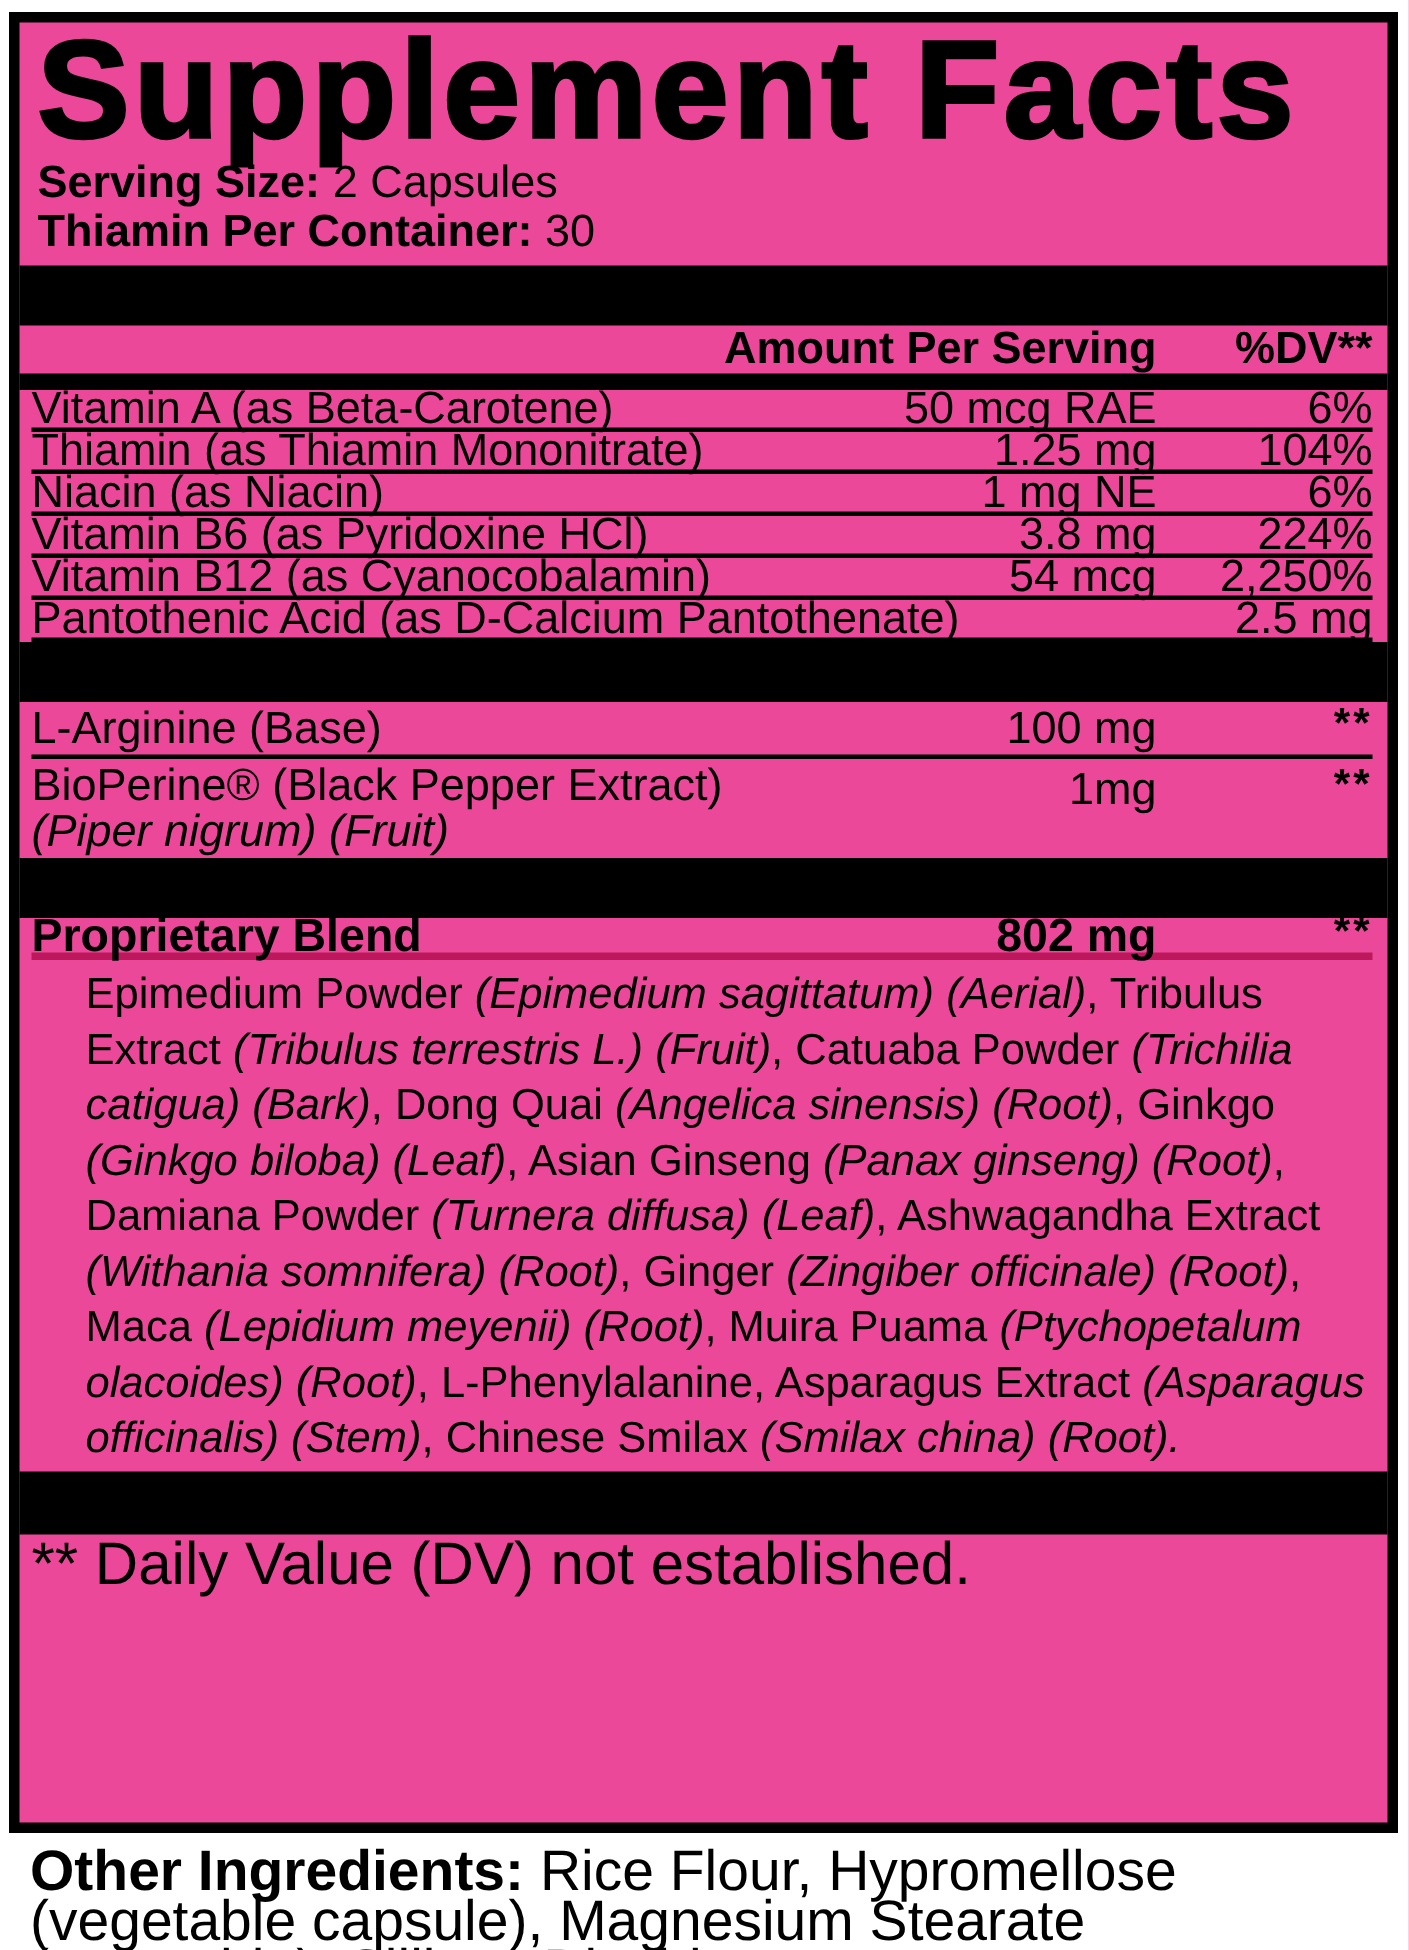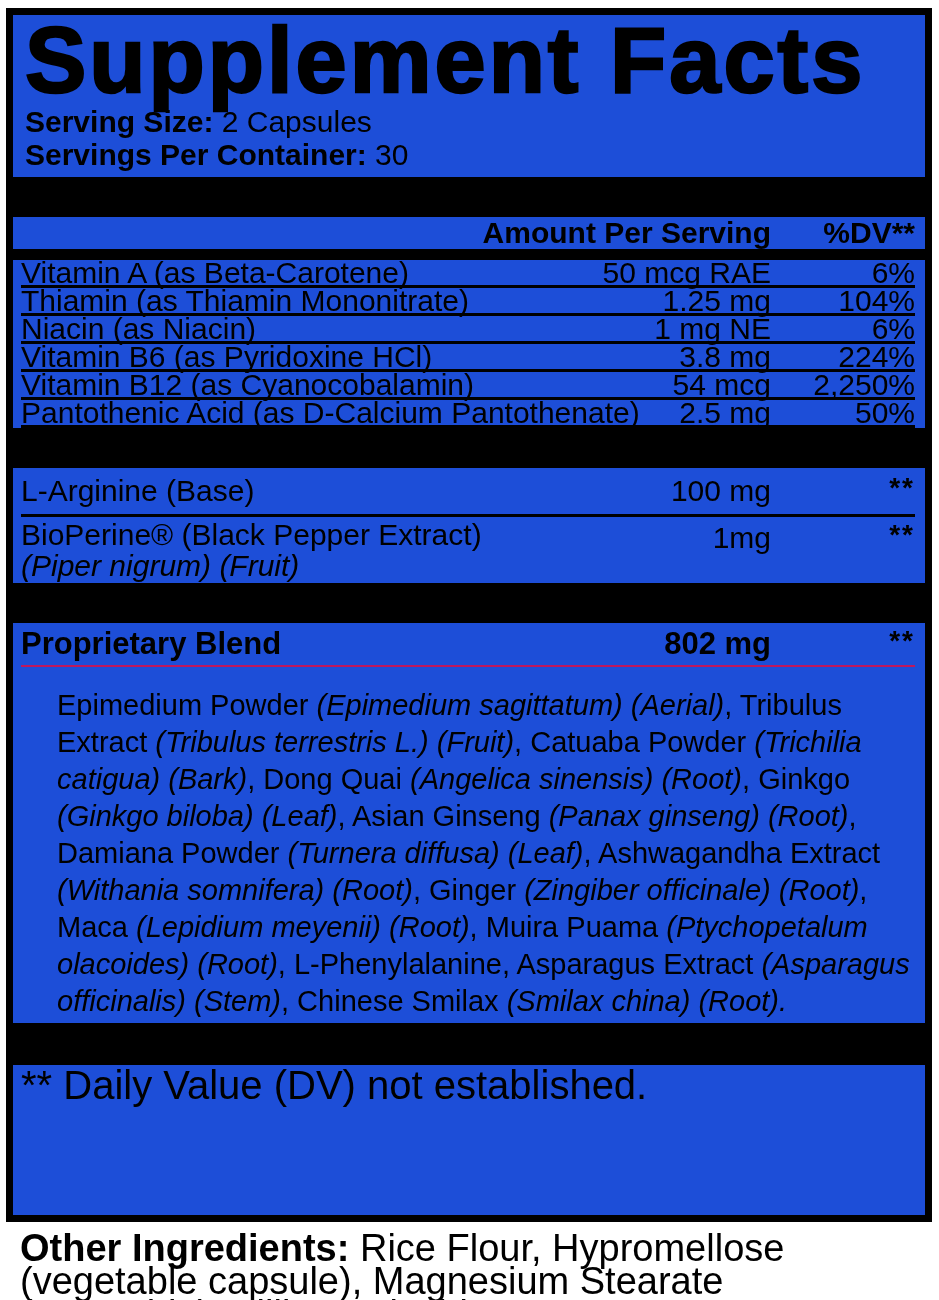--- a/index.html
+++ b/index.html
@@ -1,21 +1,21 @@
 <!DOCTYPE html>
 <html><head>
 <meta charset="utf-8">
 <style>
   * { margin:0; padding:0; box-sizing:border-box; }
   html,body { width:939px; height:1300px; background:#ffffff; color:#000;
     font-family:"Liberation Sans", sans-serif; position:relative; overflow:hidden; }
 
   .panel {
     position:absolute; left:6px; top:8px; width:926px; height:1214px;
-    border:7px solid #000; background:#1d4ed8; padding:0 10px 0 8px;
+    border:7px solid #000; background:#ec4899; padding:0 10px 0 8px;
   }
 
   .title {
     font-size:92px; font-weight:bold; letter-spacing:3px; line-height:90px;
     white-space:nowrap; -webkit-text-stroke:2.4px #000; padding-left:4px;
   }
 
   .serving-line { font-size:30px; line-height:33px; padding-left:4px; }
   .serving-line .lab { font-weight:bold; }
 
@@ -30,30 +30,30 @@
   .hdr .amt { white-space:nowrap; }
   .hdr .dv { width:144px; text-align:right; white-space:nowrap; }
 
   .row { display:flex; align-items:center; height:28px; font-size:30px;
          border-bottom:3px solid #000; }
   .row .name { flex:1; white-space:nowrap; }
   .row .amt  { white-space:nowrap; }
   .row .dv   { width:144px; text-align:right; white-space:nowrap; }
   .row.no-line { border-bottom:none; }
 
-  .row-arg { height:49px; }
+  .row-arg { height:38px; }
   .row-bio { height:66px; border-bottom:none; align-items:flex-start; padding-top:2px; }
   .row-bio .name { line-height:31px; }
   .row-bio .sub { font-style:italic; display:block; }
   .ast { font-weight:bold; font-size:28px; position:relative; top:-4px; letter-spacing:2px; }
   .row-bio .amt, .row-bio .dv { padding-top:2px; }
 
-  .row-blend { height:44px; border-bottom:2px solid #be185d; font-weight:bold; font-size:31px;align-items:center; }
+  .row-blend { height:28px; border-bottom:5px solid #be185d; font-weight:bold; font-size:31px;align-items:center; }
 
-  .blend-text { padding:20px 0 3px 36px; font-size:29px; line-height:37px; }
+  .blend-text { padding:5px 0 3px 36px; font-size:29px; line-height:37px; }
   .blend-text i { font-style:italic; }
 
   .footnote { height:40px; display:flex; align-items:center; font-size:40px; }
 
   .other-ing {
     position:absolute; left:20px; top:1232px; width:902px;
     font-size:38px; line-height:33px;
   }
   .other-ing .lab { font-weight:bold; }
 </style>
@@ -62,21 +62,21 @@
 
 <div class="panel">
 
   <div class="title">Supplement Facts</div>
 
   <div class="serving-line">
     <span class="lab">Serving Size:</span>
     <span>2 Capsules</span>
   </div>
   <div class="serving-line">
-    <span class="lab">Servings Per Container:</span>
+    <span class="lab">Thiamin Per Container:</span>
     <span>30</span>
   </div>
 
   <div class="bar bar-thick gap-top"></div>
 
   <div class="hdr">
     <span class="sp"></span>
     <span class="amt">Amount Per Serving</span>
     <span class="dv">%DV**</span>
   </div>
@@ -104,21 +104,20 @@
     <span class="dv">224%</span>
   </div>
   <div class="row">
     <span class="name">Vitamin B12 (as Cyanocobalamin)</span>
     <span class="amt">54 mcg</span>
     <span class="dv">2,250%</span>
   </div>
   <div class="row">
     <span class="name">Pantothenic Acid (as D-Calcium Pantothenate)</span>
     <span class="amt">2.5 mg</span>
-    <span class="dv">50%</span>
   </div>
 
   <div class="bar bar-thick"></div>
 
   <div class="row row-arg">
     <span class="name">L-Arginine (Base)</span>
     <span class="amt">100 mg</span>
     <span class="dv"><span class="ast">**</span></span>
   </div>
 

